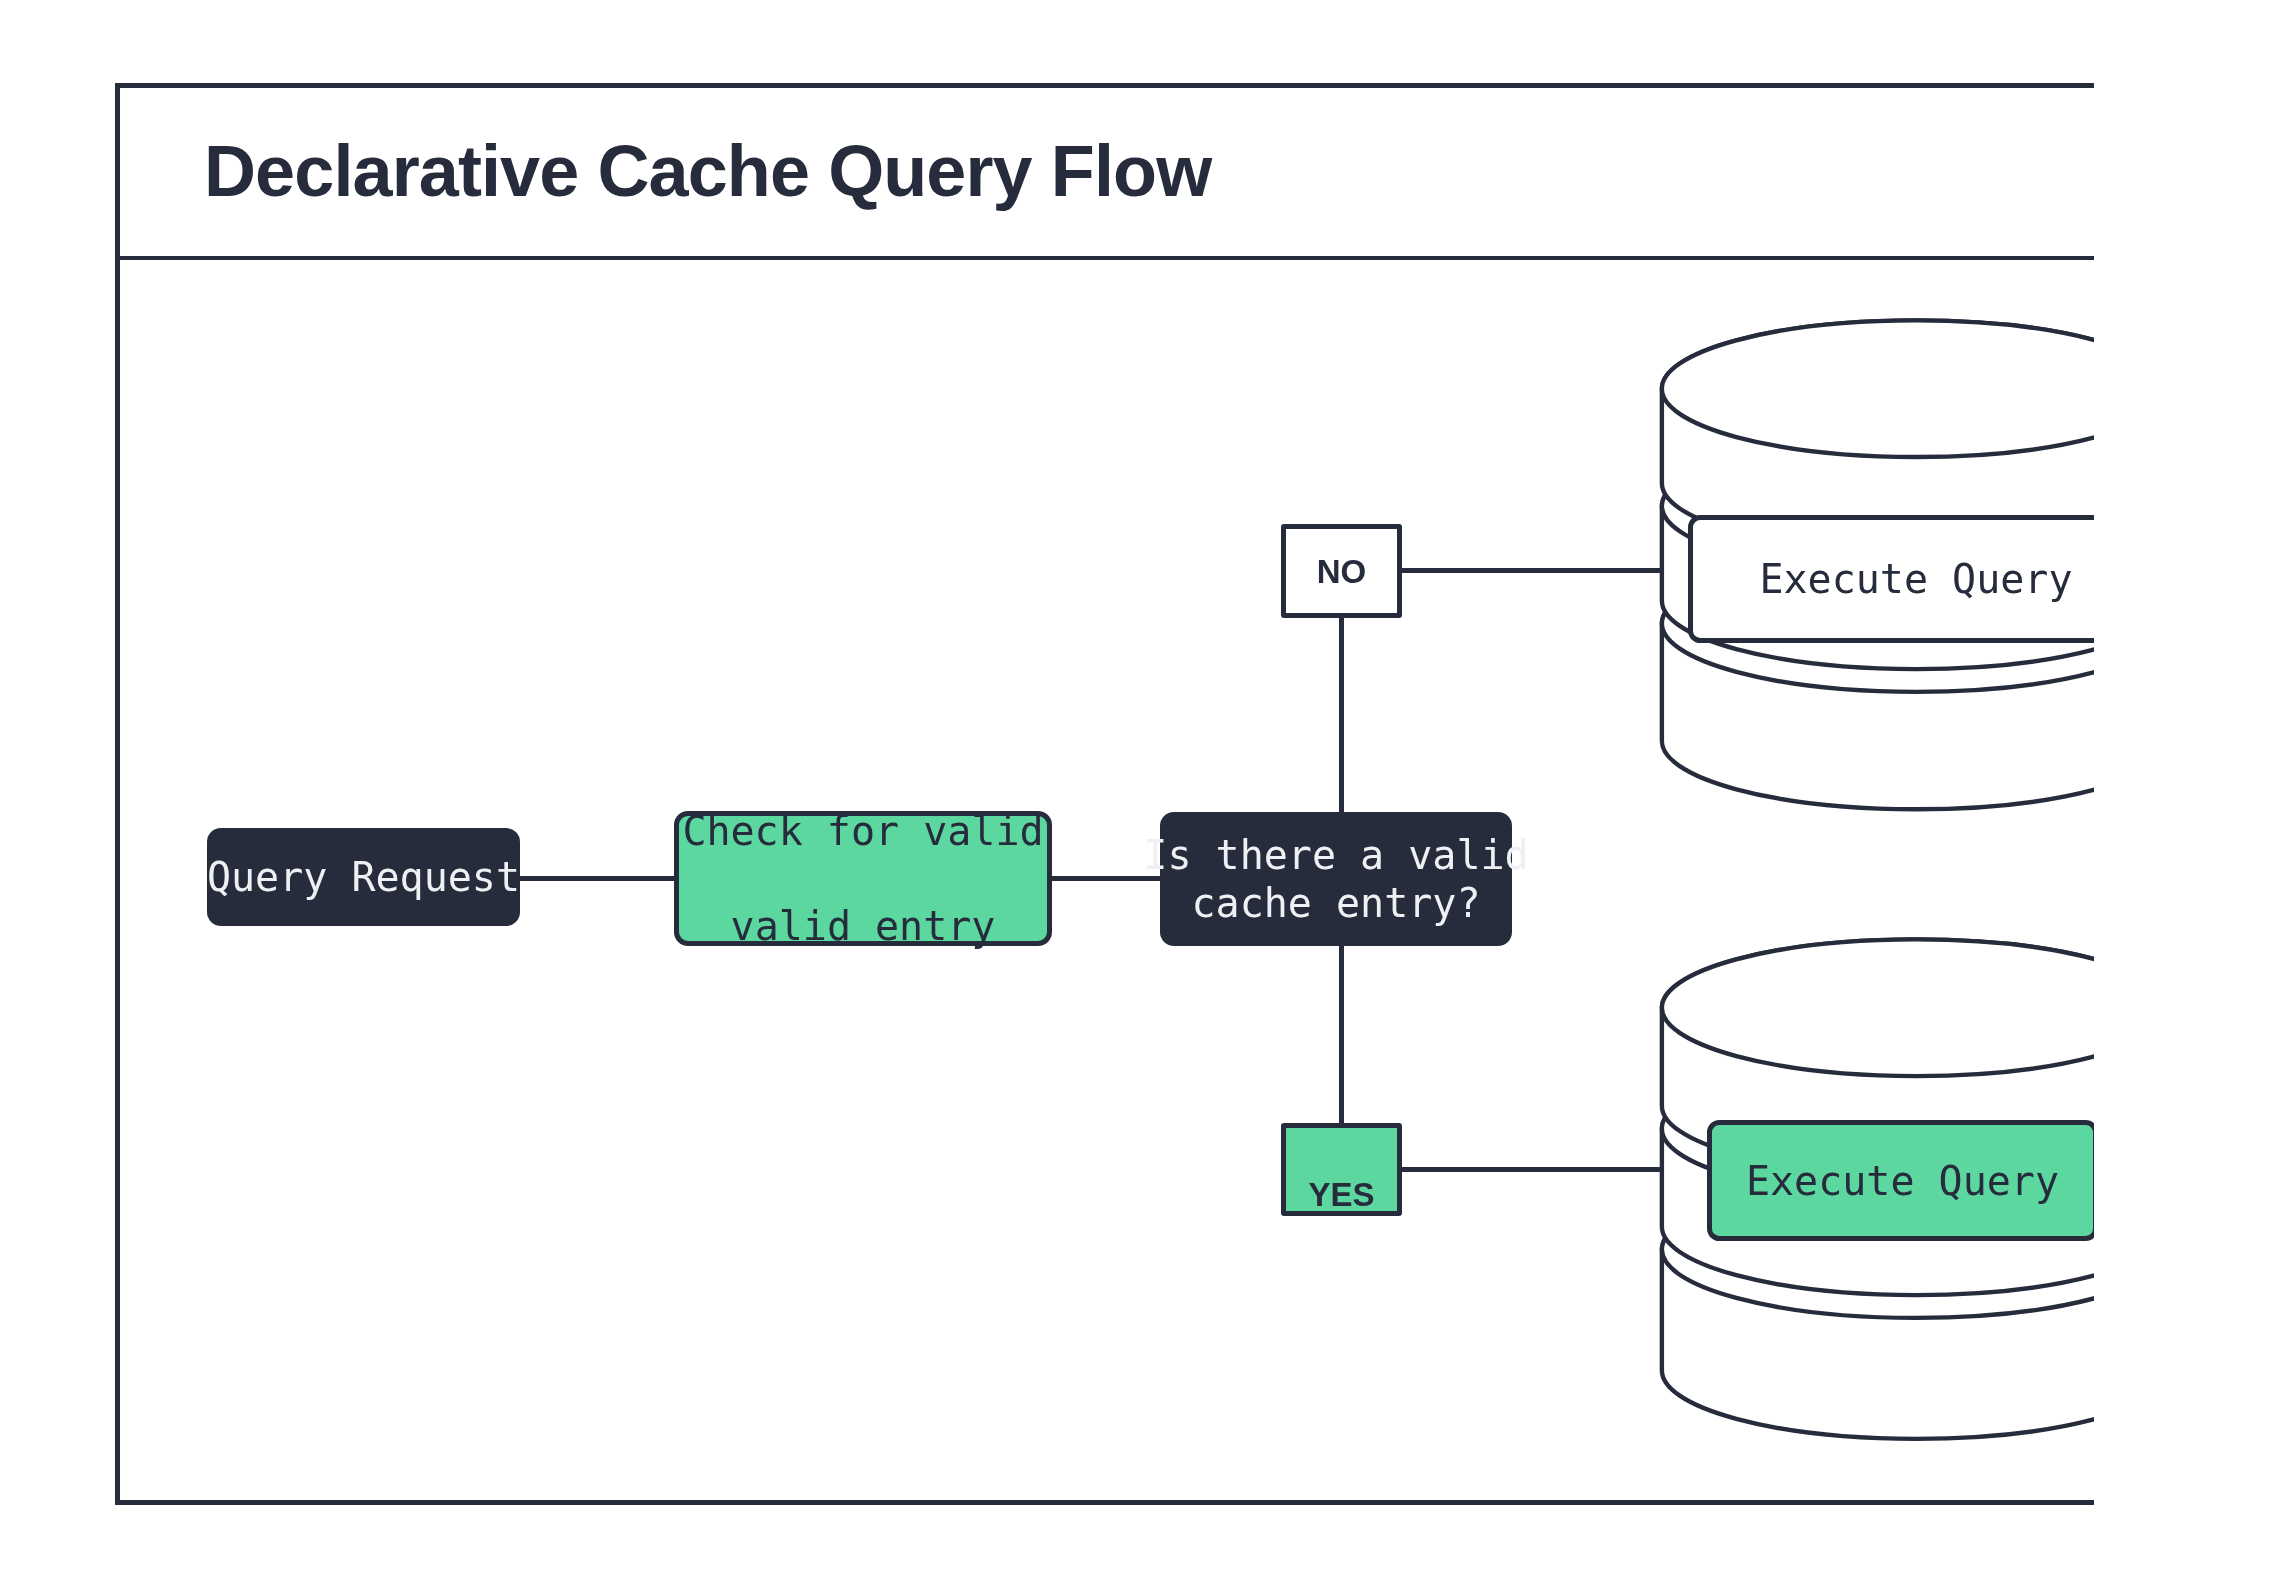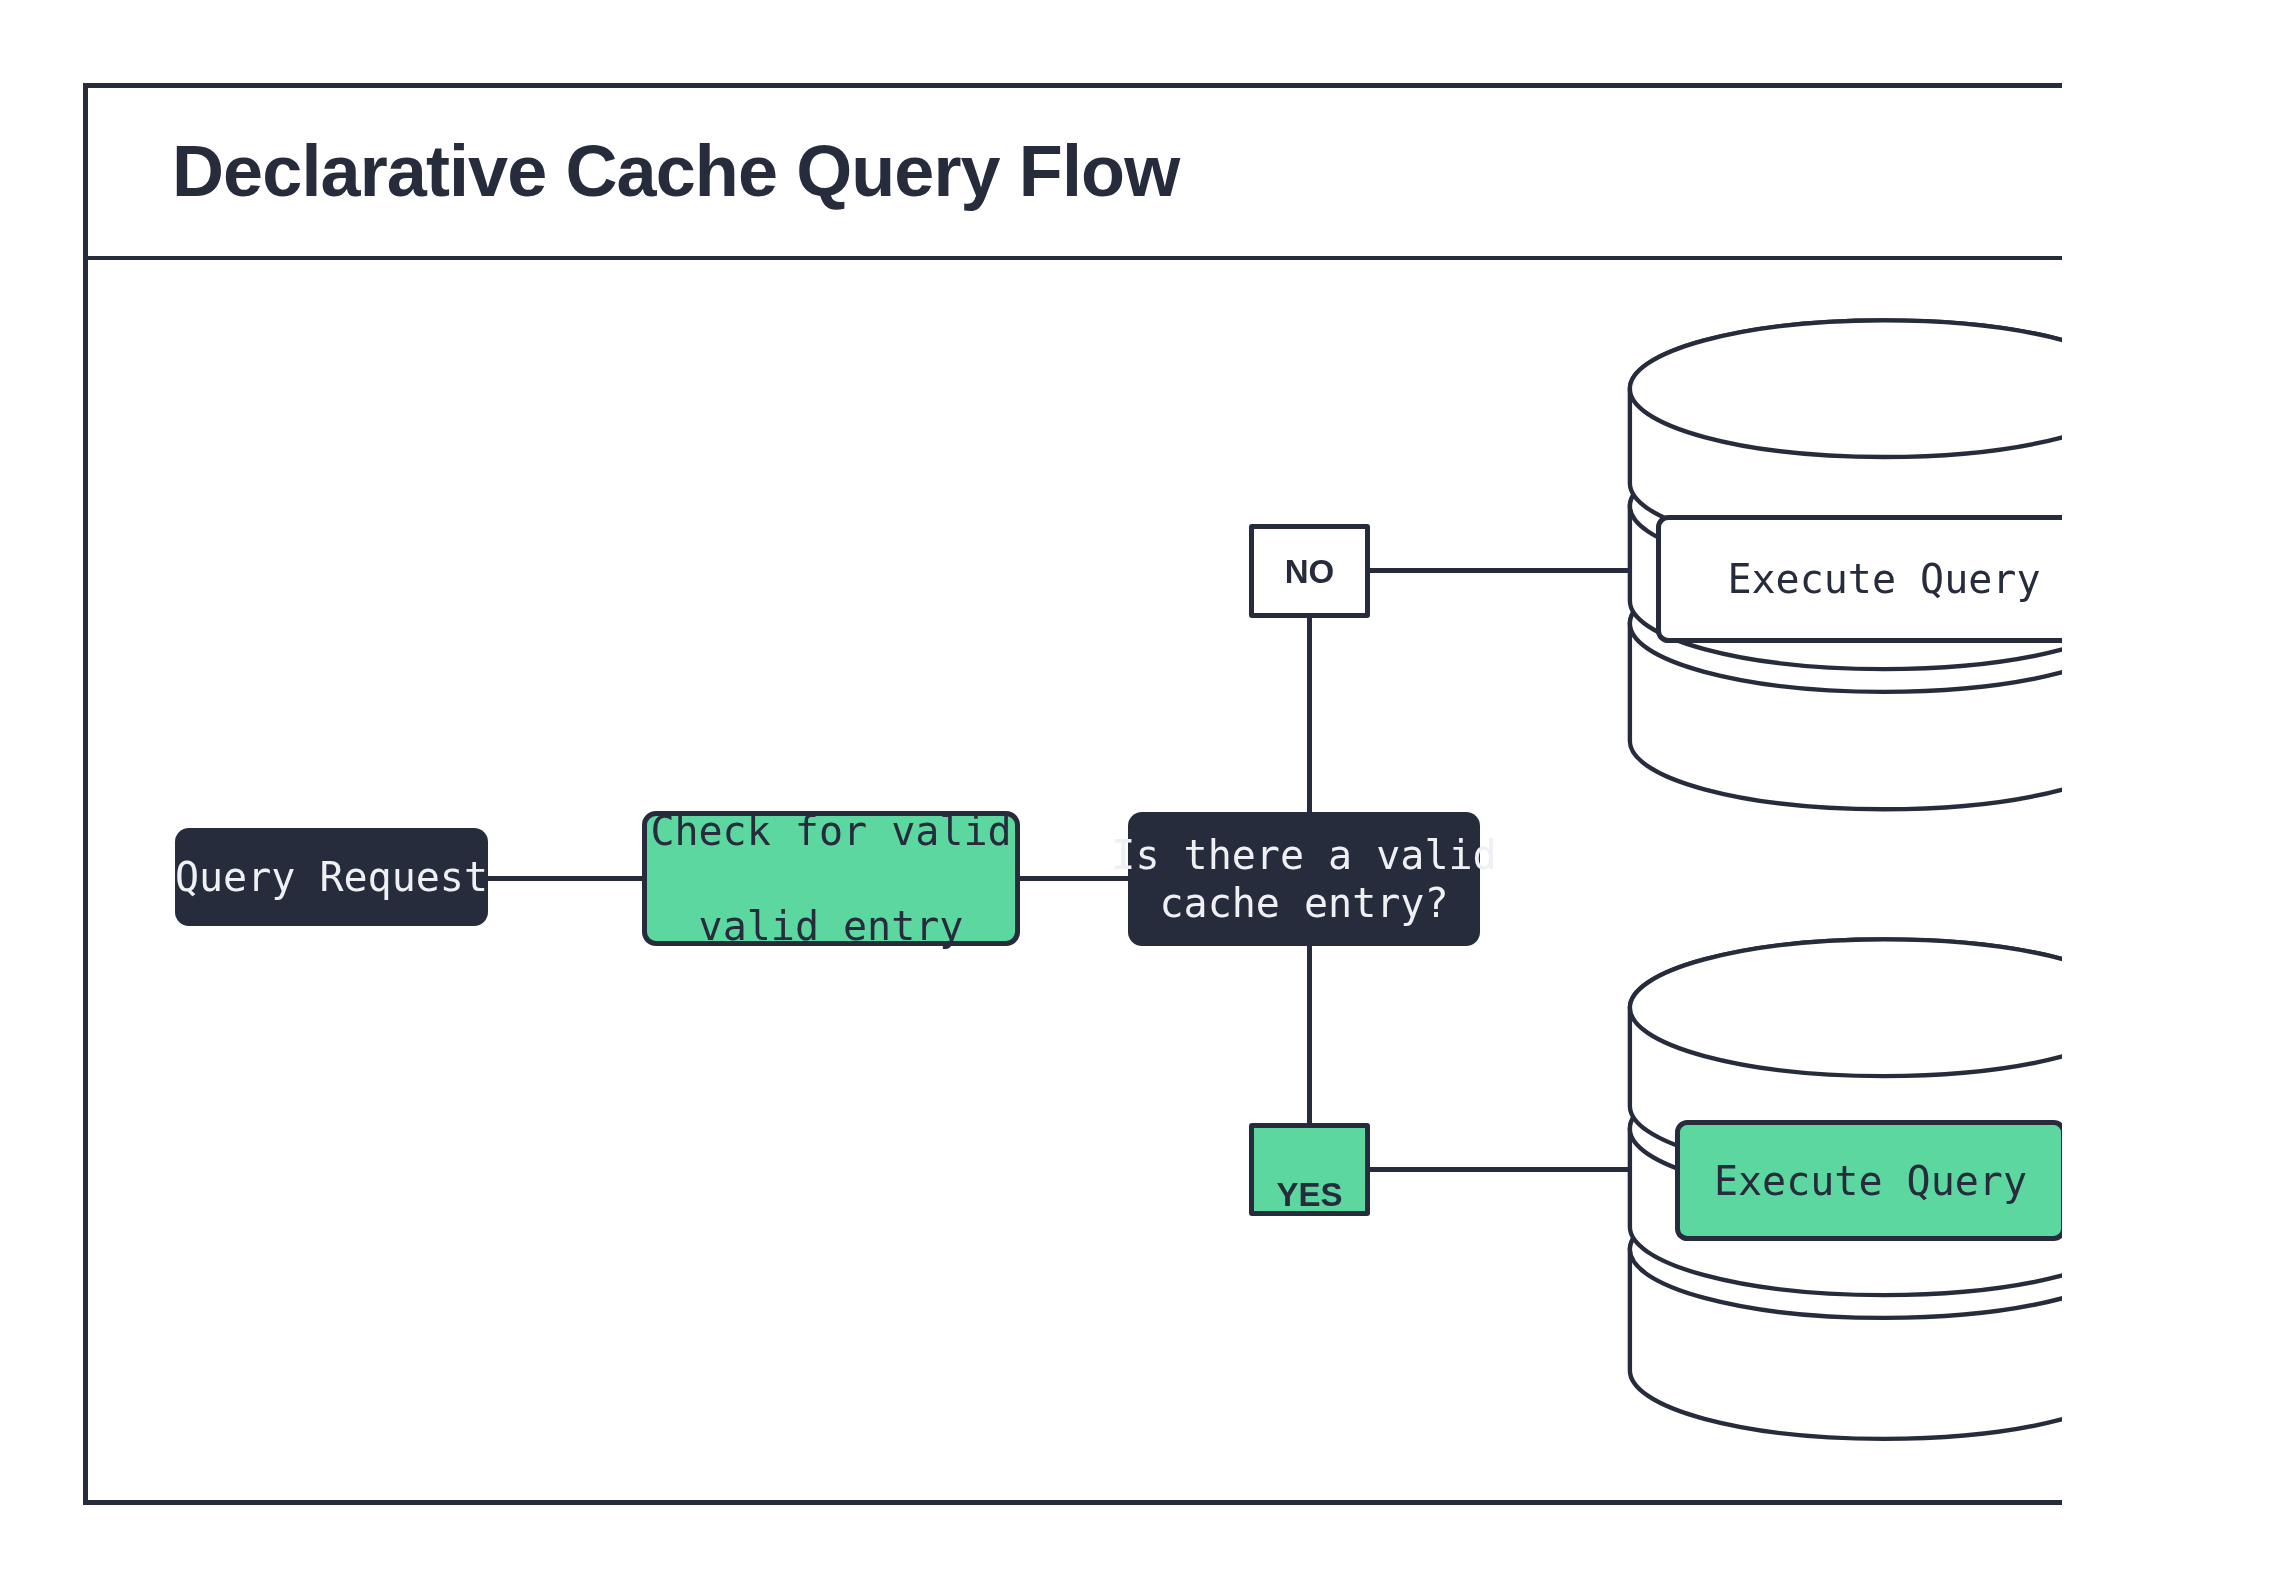--- a/index.html
+++ b/index.html
@@ -1,18 +1,18 @@
 <!DOCTYPE html>
 <html style="font-size:14px"><head>
 <meta charset="utf-8">
 <style>
   html,body{margin:0;padding:0;background:#ffffff;}
   .canvas{
     position:relative;width:2062px;height:1591px;background:#ffffff;
-    font-family:"Liberation Sans",sans-serif;color:#272c3c;overflow:hidden;
+    font-family:"Liberation Sans",sans-serif;color:#272c3c;overflow:hidden;margin-left:32px;
   }
   .frame{
     position:absolute;left:83px;top:83px;width:2126px;height:1422px;
     border:5.3px solid #272c3c;box-sizing:border-box;background:#ffffff;
   }
   .title-divider{
     position:absolute;left:83px;top:256px;width:2126px;height:4.4px;background:#272c3c;
   }
   .page-title{
     position:absolute;left:88px;top:88px;width:2015px;height:166px;

